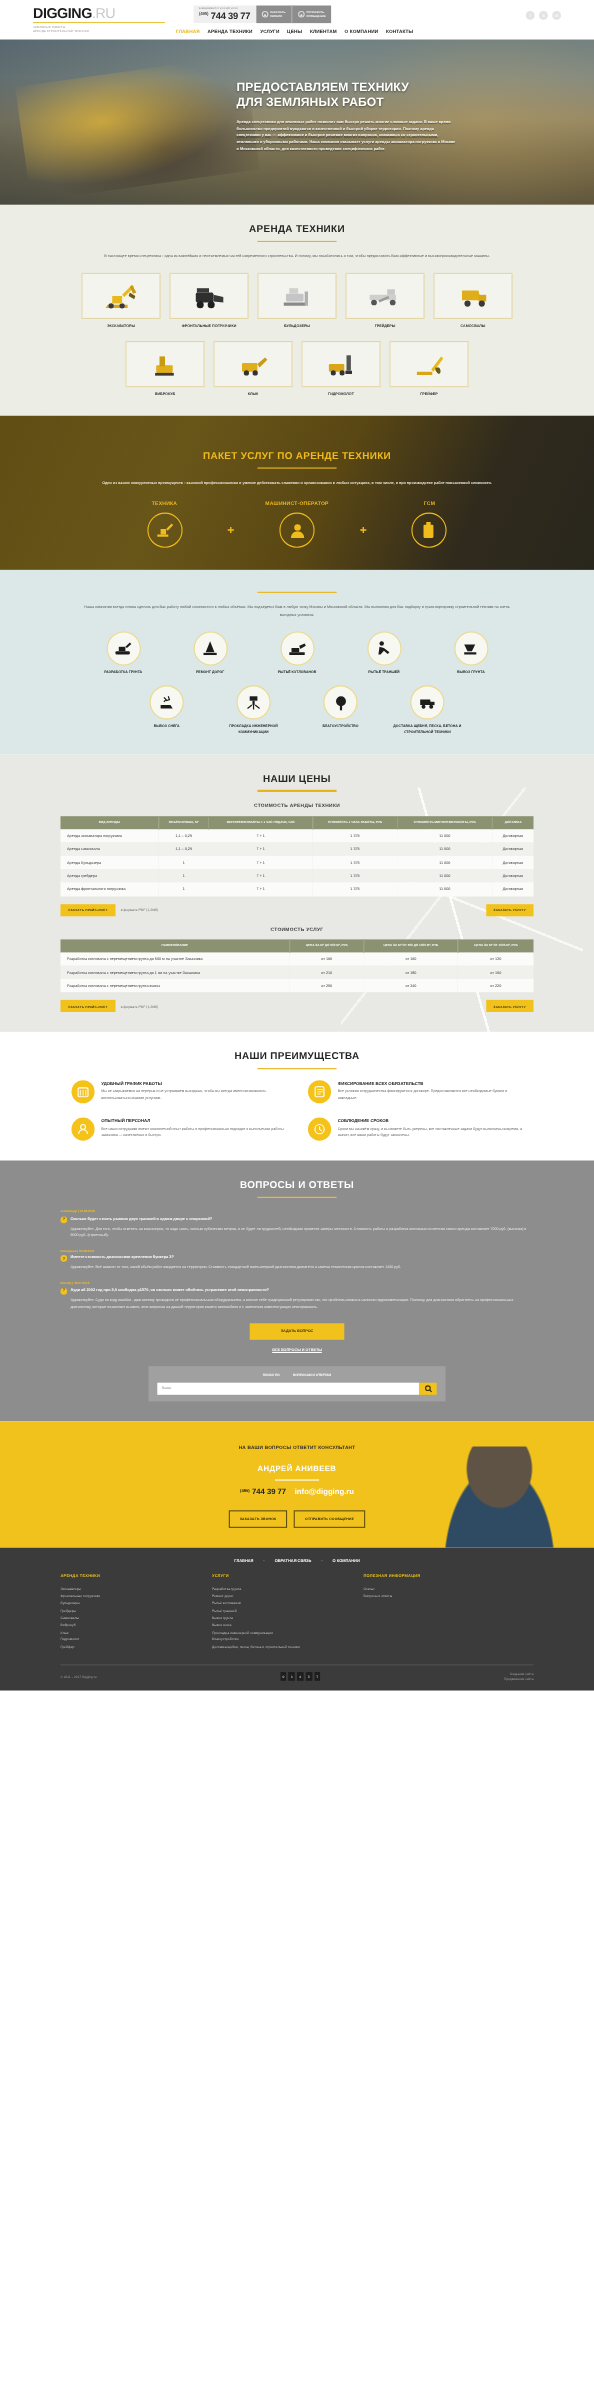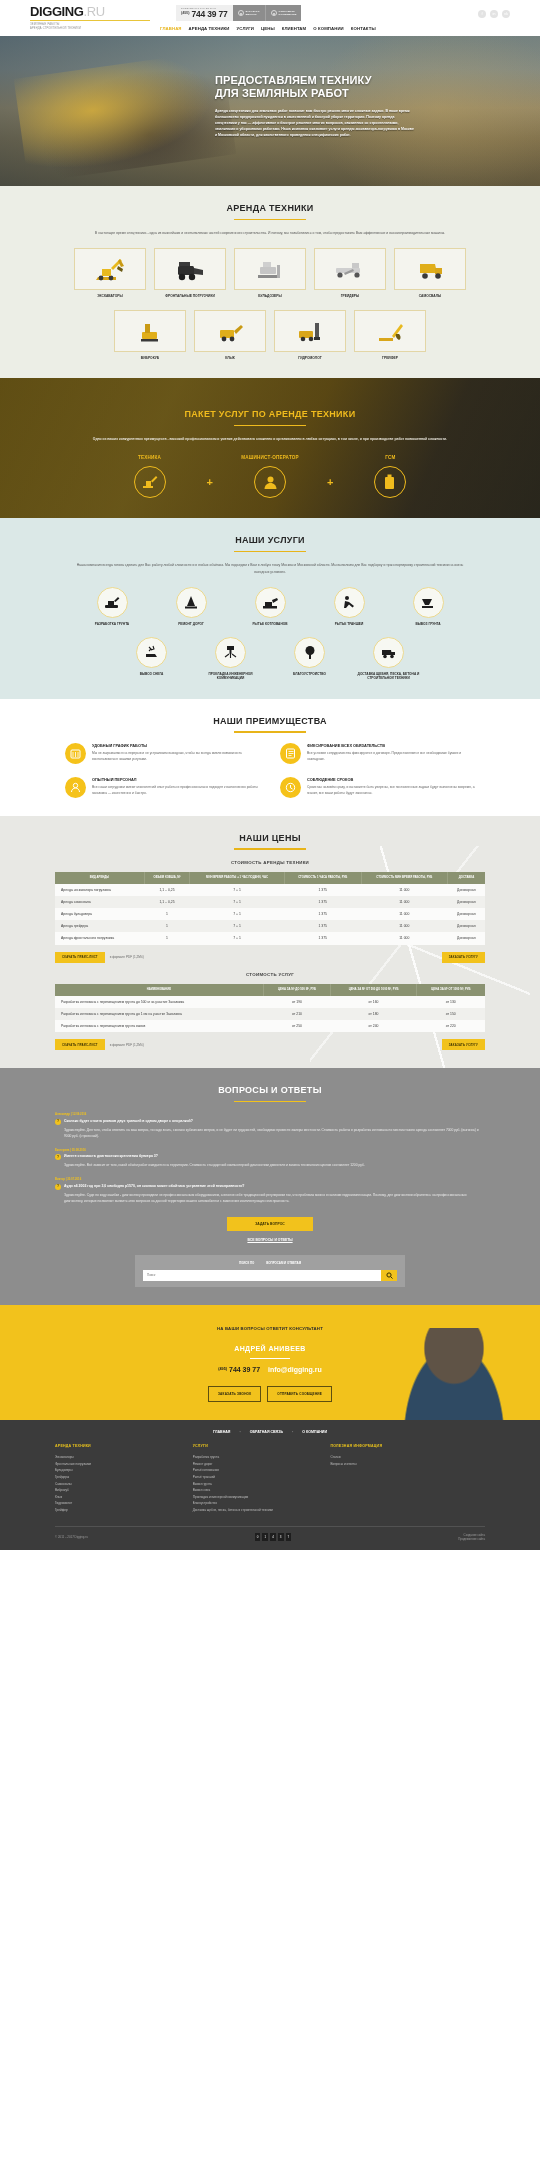--- a/index.html
+++ b/index.html
@@ -397,21 +397,20 @@
           <svg width="14" height="16" viewBox="0 0 14 16">
               <rect x="2" y="3" width="9" height="12" rx="1" fill="#f0bb1d"></rect>
               <rect x="4.5" y="0.5" width="4" height="3" fill="#f0bb1d"></rect>
             </svg>
         </div>
       </div>
     </div>
   </div>
 
   <div class="sec services">
-    <div class="sec-ttl">НАШИ УСЛУГИ</div>
     <div class="sec-ul"></div>
     <div class="sec-lead">Наша компания всегда готова сделать для Вас работу любой сложности и в любых объёмах. Мы подъедем к Вам в любую точку Москвы и Московской области. Мы выполним для Вас подборку и транспортировку строительной техники на очень выгодных условиях.</div>
 
     <div class="svc-grid">
       <div class="svc">
         <div class="svc-circ">
           <svg width="17" height="13" viewBox="0 0 17 13">
               <rect x="1" y="9" width="13" height="3" rx="1" fill="#1d1d1d"></rect>
               <rect x="4" y="5" width="6" height="4" fill="#1d1d1d"></rect>
               <path d="M10 5l4-4 1.4 1.4L11.4 6z" fill="#1d1d1d"></path>
@@ -491,20 +490,127 @@
         <div class="svc-circ">
           <svg width="17" height="13" viewBox="0 0 17 13">
               <path d="M2 4h9l1 5H2z" fill="#1d1d1d"></path>
               <rect x="11" y="6" width="4" height="3" fill="#1d1d1d"></rect>
               <circle cx="5" cy="10.5" r="1.8" fill="#1d1d1d"></circle>
               <circle cx="12" cy="10.5" r="1.8" fill="#1d1d1d"></circle>
             </svg>
         </div>
         <div class="svc-name">ДОСТАВКА ЩЕБНЯ, ПЕСКА, БЕТОНА И СТРОИТЕЛЬНОЙ ТЕХНИКИ</div>
       </div>
+    </div>
+  </div>
+
+  <div class="sec prices">
+    <div class="sec-ttl">НАШИ ЦЕНЫ</div>
+    <div class="sec-ul"></div>
+
+    <div class="sub-ttl">СТОИМОСТЬ АРЕНДЫ ТЕХНИКИ</div>
+    <table>
+      <thead>
+        <tr>
+          <th>ВИД АРЕНДЫ</th>
+          <th>ОБЪЁМ КОВША, М³</th>
+          <th>МИН ВРЕМЯ РАБОТЫ + 1 ЧАС ПОДАЧИ, ЧАС</th>
+          <th>СТОИМОСТЬ 1 ЧАСА РАБОТЫ, РУБ</th>
+          <th>СТОИМОСТЬ МИН ВРЕМЯ РАБОТЫ, РУБ</th>
+          <th>ДОСТАВКА</th>
+        </tr>
+      </thead>
+      <tbody>
+        <tr>
+          <td>Аренда экскаватора погрузчика</td>
+          <td>1,1 – 0,25</td>
+          <td>7 + 1</td>
+          <td>1 375</td>
+          <td>11 000</td>
+          <td>Договорная</td>
+        </tr>
+        <tr>
+          <td>Аренда самосвала</td>
+          <td>1,1 – 0,25</td>
+          <td>7 + 1</td>
+          <td>1 375</td>
+          <td>11 000</td>
+          <td>Договорная</td>
+        </tr>
+        <tr>
+          <td>Аренда бульдозера</td>
+          <td>1</td>
+          <td>7 + 1</td>
+          <td>1 375</td>
+          <td>11 000</td>
+          <td>Договорная</td>
+        </tr>
+        <tr>
+          <td>Аренда грейдера</td>
+          <td>1</td>
+          <td>7 + 1</td>
+          <td>1 375</td>
+          <td>11 000</td>
+          <td>Договорная</td>
+        </tr>
+        <tr>
+          <td>Аренда фронтального погрузчика</td>
+          <td>1</td>
+          <td>7 + 1</td>
+          <td>1 375</td>
+          <td>11 000</td>
+          <td>Договорная</td>
+        </tr>
+      </tbody>
+    </table>
+    <div class="tbl-btns">
+      <div class="left-grp">
+        <div class="btn-y">СКАЧАТЬ ПРАЙС-ЛИСТ</div>
+        <div class="pdf-note">в формате PDF (1,2Мб)</div>
+      </div>
+      <div class="btn-y">ЗАКАЗАТЬ УСЛУГУ</div>
+    </div>
+
+    <div class="sub-ttl">СТОИМОСТЬ УСЛУГ</div>
+    <table>
+      <thead>
+        <tr>
+          <th>НАИМЕНОВАНИЕ</th>
+          <th>ЦЕНА ЗА М³ ДО 500 М³, РУБ</th>
+          <th>ЦЕНА ЗА М³ ОТ 500 ДО 1000 М³, РУБ</th>
+          <th>ЦЕНА ЗА М³ ОТ 1000 М³, РУБ</th>
+        </tr>
+      </thead>
+      <tbody>
+        <tr>
+          <td>Разработка котлована с перемещением грунта до 500 м на участке Заказчика</td>
+          <td>от 190</td>
+          <td>от 160</td>
+          <td>от 130</td>
+        </tr>
+        <tr>
+          <td>Разработка котлована с перемещением грунта до 1 км на участке Заказчика</td>
+          <td>от 210</td>
+          <td>от 180</td>
+          <td>от 150</td>
+        </tr>
+        <tr>
+          <td>Разработка котлована с перемещением грунта вывоз</td>
+          <td>от 250</td>
+          <td>от 240</td>
+          <td>от 220</td>
+        </tr>
+      </tbody>
+    </table>
+    <div class="tbl-btns">
+      <div class="left-grp">
+        <div class="btn-y">СКАЧАТЬ ПРАЙС-ЛИСТ</div>
+        <div class="pdf-note">в формате PDF (1,2Мб)</div>
+      </div>
+      <div class="btn-y">ЗАКАЗАТЬ УСЛУГУ</div>
     </div>
   </div>
 
   <div class="sec adv">
     <div class="sec-ttl">НАШИ ПРЕИМУЩЕСТВА</div>
     <div class="sec-ul"></div>
     <div class="adv-grid inner">
       <div class="adv-item">
         <div class="adv-ic">
           <svg width="11" height="11" viewBox="0 0 11 11">
@@ -546,127 +652,20 @@
           <svg width="11" height="11" viewBox="0 0 11 11">
               <circle cx="5.5" cy="5.5" r="4.2" fill="none" stroke="#fff" stroke-width="1"></circle>
               <path d="M5.5 3v2.8l2 1.2" stroke="#fff" stroke-width="1" fill="none"></path>
             </svg>
         </div>
         <div>
           <div class="adv-ttl">СОБЛЮДЕНИЕ СРОКОВ</div>
           <div class="adv-tx">Сроки мы назовём сразу, и вы можете быть уверены, все поставленные задачи будут выполнены вовремя, а значит, все ваши работы будут закончены.</div>
         </div>
       </div>
-    </div>
-  </div>
-
-  <div class="sec prices">
-    <div class="sec-ttl">НАШИ ЦЕНЫ</div>
-    <div class="sec-ul"></div>
-
-    <div class="sub-ttl">СТОИМОСТЬ АРЕНДЫ ТЕХНИКИ</div>
-    <table>
-      <thead>
-        <tr>
-          <th>ВИД АРЕНДЫ</th>
-          <th>ОБЪЁМ КОВША, М³</th>
-          <th>МИН ВРЕМЯ РАБОТЫ + 1 ЧАС ПОДАЧИ, ЧАС</th>
-          <th>СТОИМОСТЬ 1 ЧАСА РАБОТЫ, РУБ</th>
-          <th>СТОИМОСТЬ МИН ВРЕМЯ РАБОТЫ, РУБ</th>
-          <th>ДОСТАВКА</th>
-        </tr>
-      </thead>
-      <tbody>
-        <tr>
-          <td>Аренда экскаватора погрузчика</td>
-          <td>1,1 – 0,25</td>
-          <td>7 + 1</td>
-          <td>1 375</td>
-          <td>11 000</td>
-          <td>Договорная</td>
-        </tr>
-        <tr>
-          <td>Аренда самосвала</td>
-          <td>1,1 – 0,25</td>
-          <td>7 + 1</td>
-          <td>1 375</td>
-          <td>11 000</td>
-          <td>Договорная</td>
-        </tr>
-        <tr>
-          <td>Аренда бульдозера</td>
-          <td>1</td>
-          <td>7 + 1</td>
-          <td>1 375</td>
-          <td>11 000</td>
-          <td>Договорная</td>
-        </tr>
-        <tr>
-          <td>Аренда грейдера</td>
-          <td>1</td>
-          <td>7 + 1</td>
-          <td>1 375</td>
-          <td>11 000</td>
-          <td>Договорная</td>
-        </tr>
-        <tr>
-          <td>Аренда фронтального погрузчика</td>
-          <td>1</td>
-          <td>7 + 1</td>
-          <td>1 375</td>
-          <td>11 000</td>
-          <td>Договорная</td>
-        </tr>
-      </tbody>
-    </table>
-    <div class="tbl-btns">
-      <div class="left-grp">
-        <div class="btn-y">СКАЧАТЬ ПРАЙС-ЛИСТ</div>
-        <div class="pdf-note">в формате PDF (1,2Мб)</div>
-      </div>
-      <div class="btn-y">ЗАКАЗАТЬ УСЛУГУ</div>
-    </div>
-
-    <div class="sub-ttl">СТОИМОСТЬ УСЛУГ</div>
-    <table>
-      <thead>
-        <tr>
-          <th>НАИМЕНОВАНИЕ</th>
-          <th>ЦЕНА ЗА М³ ДО 500 М³, РУБ</th>
-          <th>ЦЕНА ЗА М³ ОТ 500 ДО 1000 М³, РУБ</th>
-          <th>ЦЕНА ЗА М³ ОТ 1000 М³, РУБ</th>
-        </tr>
-      </thead>
-      <tbody>
-        <tr>
-          <td>Разработка котлована с перемещением грунта до 500 м на участке Заказчика</td>
-          <td>от 190</td>
-          <td>от 160</td>
-          <td>от 130</td>
-        </tr>
-        <tr>
-          <td>Разработка котлована с перемещением грунта до 1 км на участке Заказчика</td>
-          <td>от 210</td>
-          <td>от 180</td>
-          <td>от 150</td>
-        </tr>
-        <tr>
-          <td>Разработка котлована с перемещением грунта вывоз</td>
-          <td>от 250</td>
-          <td>от 240</td>
-          <td>от 220</td>
-        </tr>
-      </tbody>
-    </table>
-    <div class="tbl-btns">
-      <div class="left-grp">
-        <div class="btn-y">СКАЧАТЬ ПРАЙС-ЛИСТ</div>
-        <div class="pdf-note">в формате PDF (1,2Мб)</div>
-      </div>
-      <div class="btn-y">ЗАКАЗАТЬ УСЛУГУ</div>
     </div>
   </div>
 
   <div class="faq">
     <div class="sec-ttl">ВОПРОСЫ И ОТВЕТЫ</div>
     <div class="sec-ul"></div>
 
     <div class="faq-list">
       <div class="faq-item">
         <div class="faq-meta">Александр | 12.09.2016</div>

